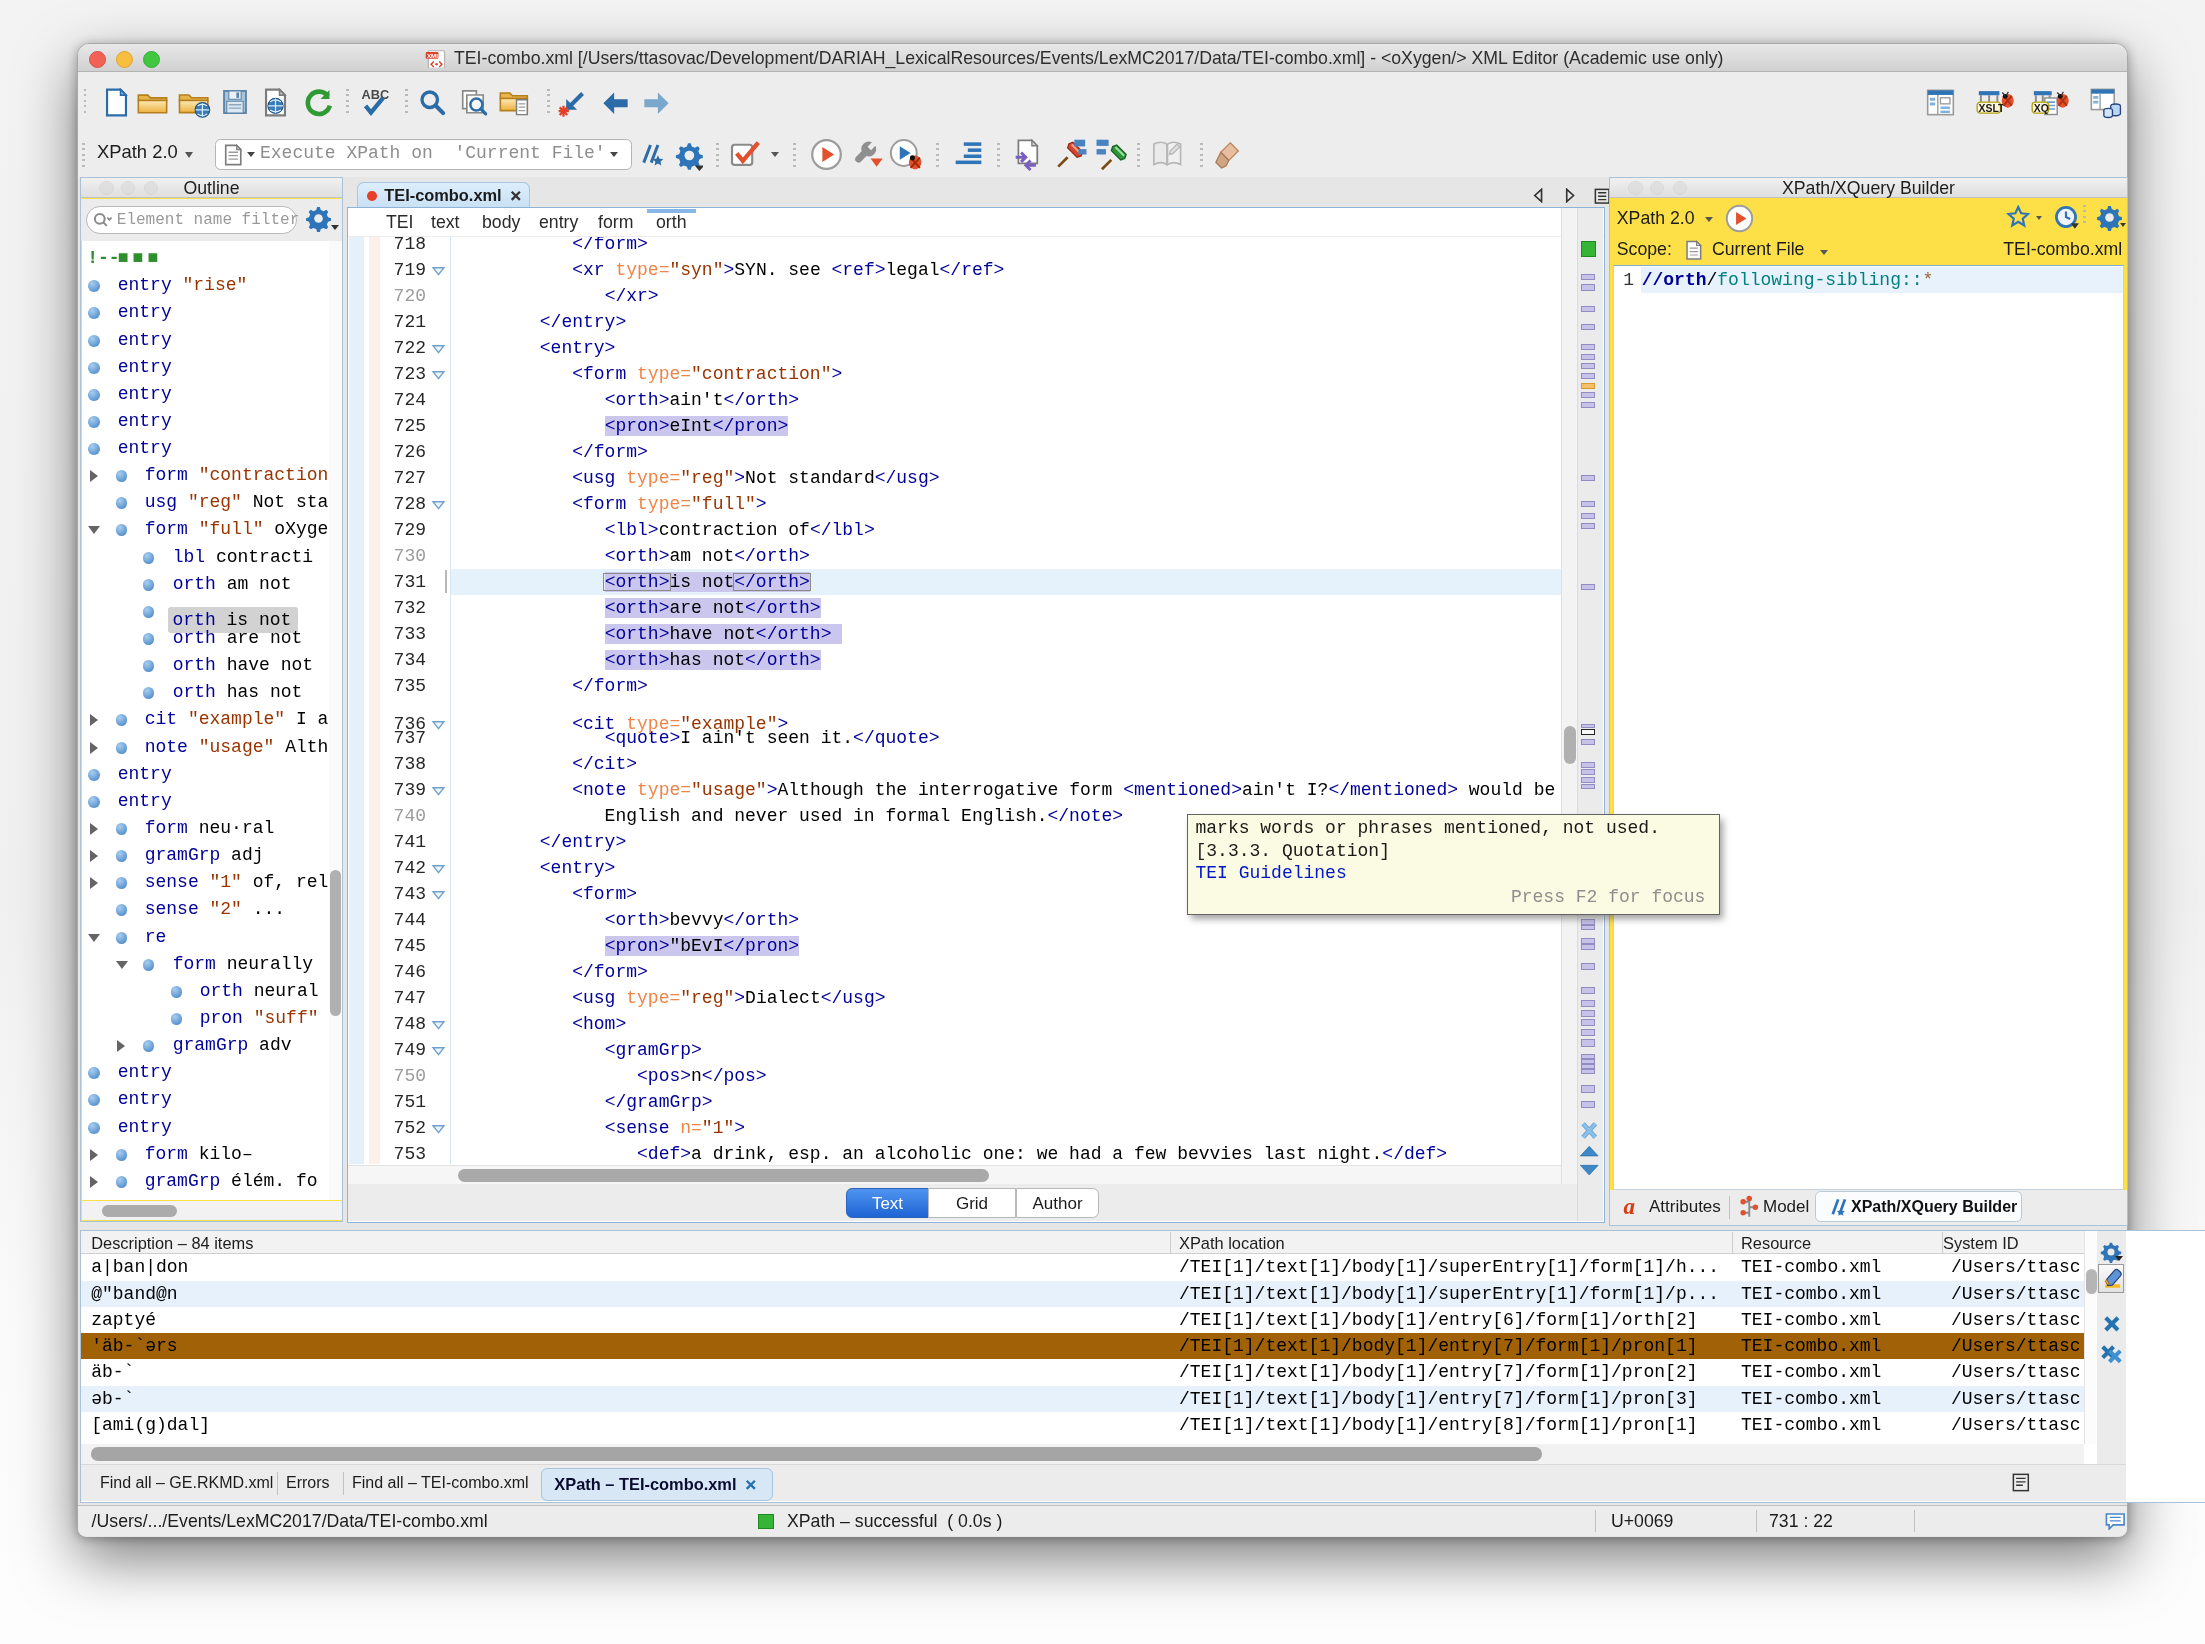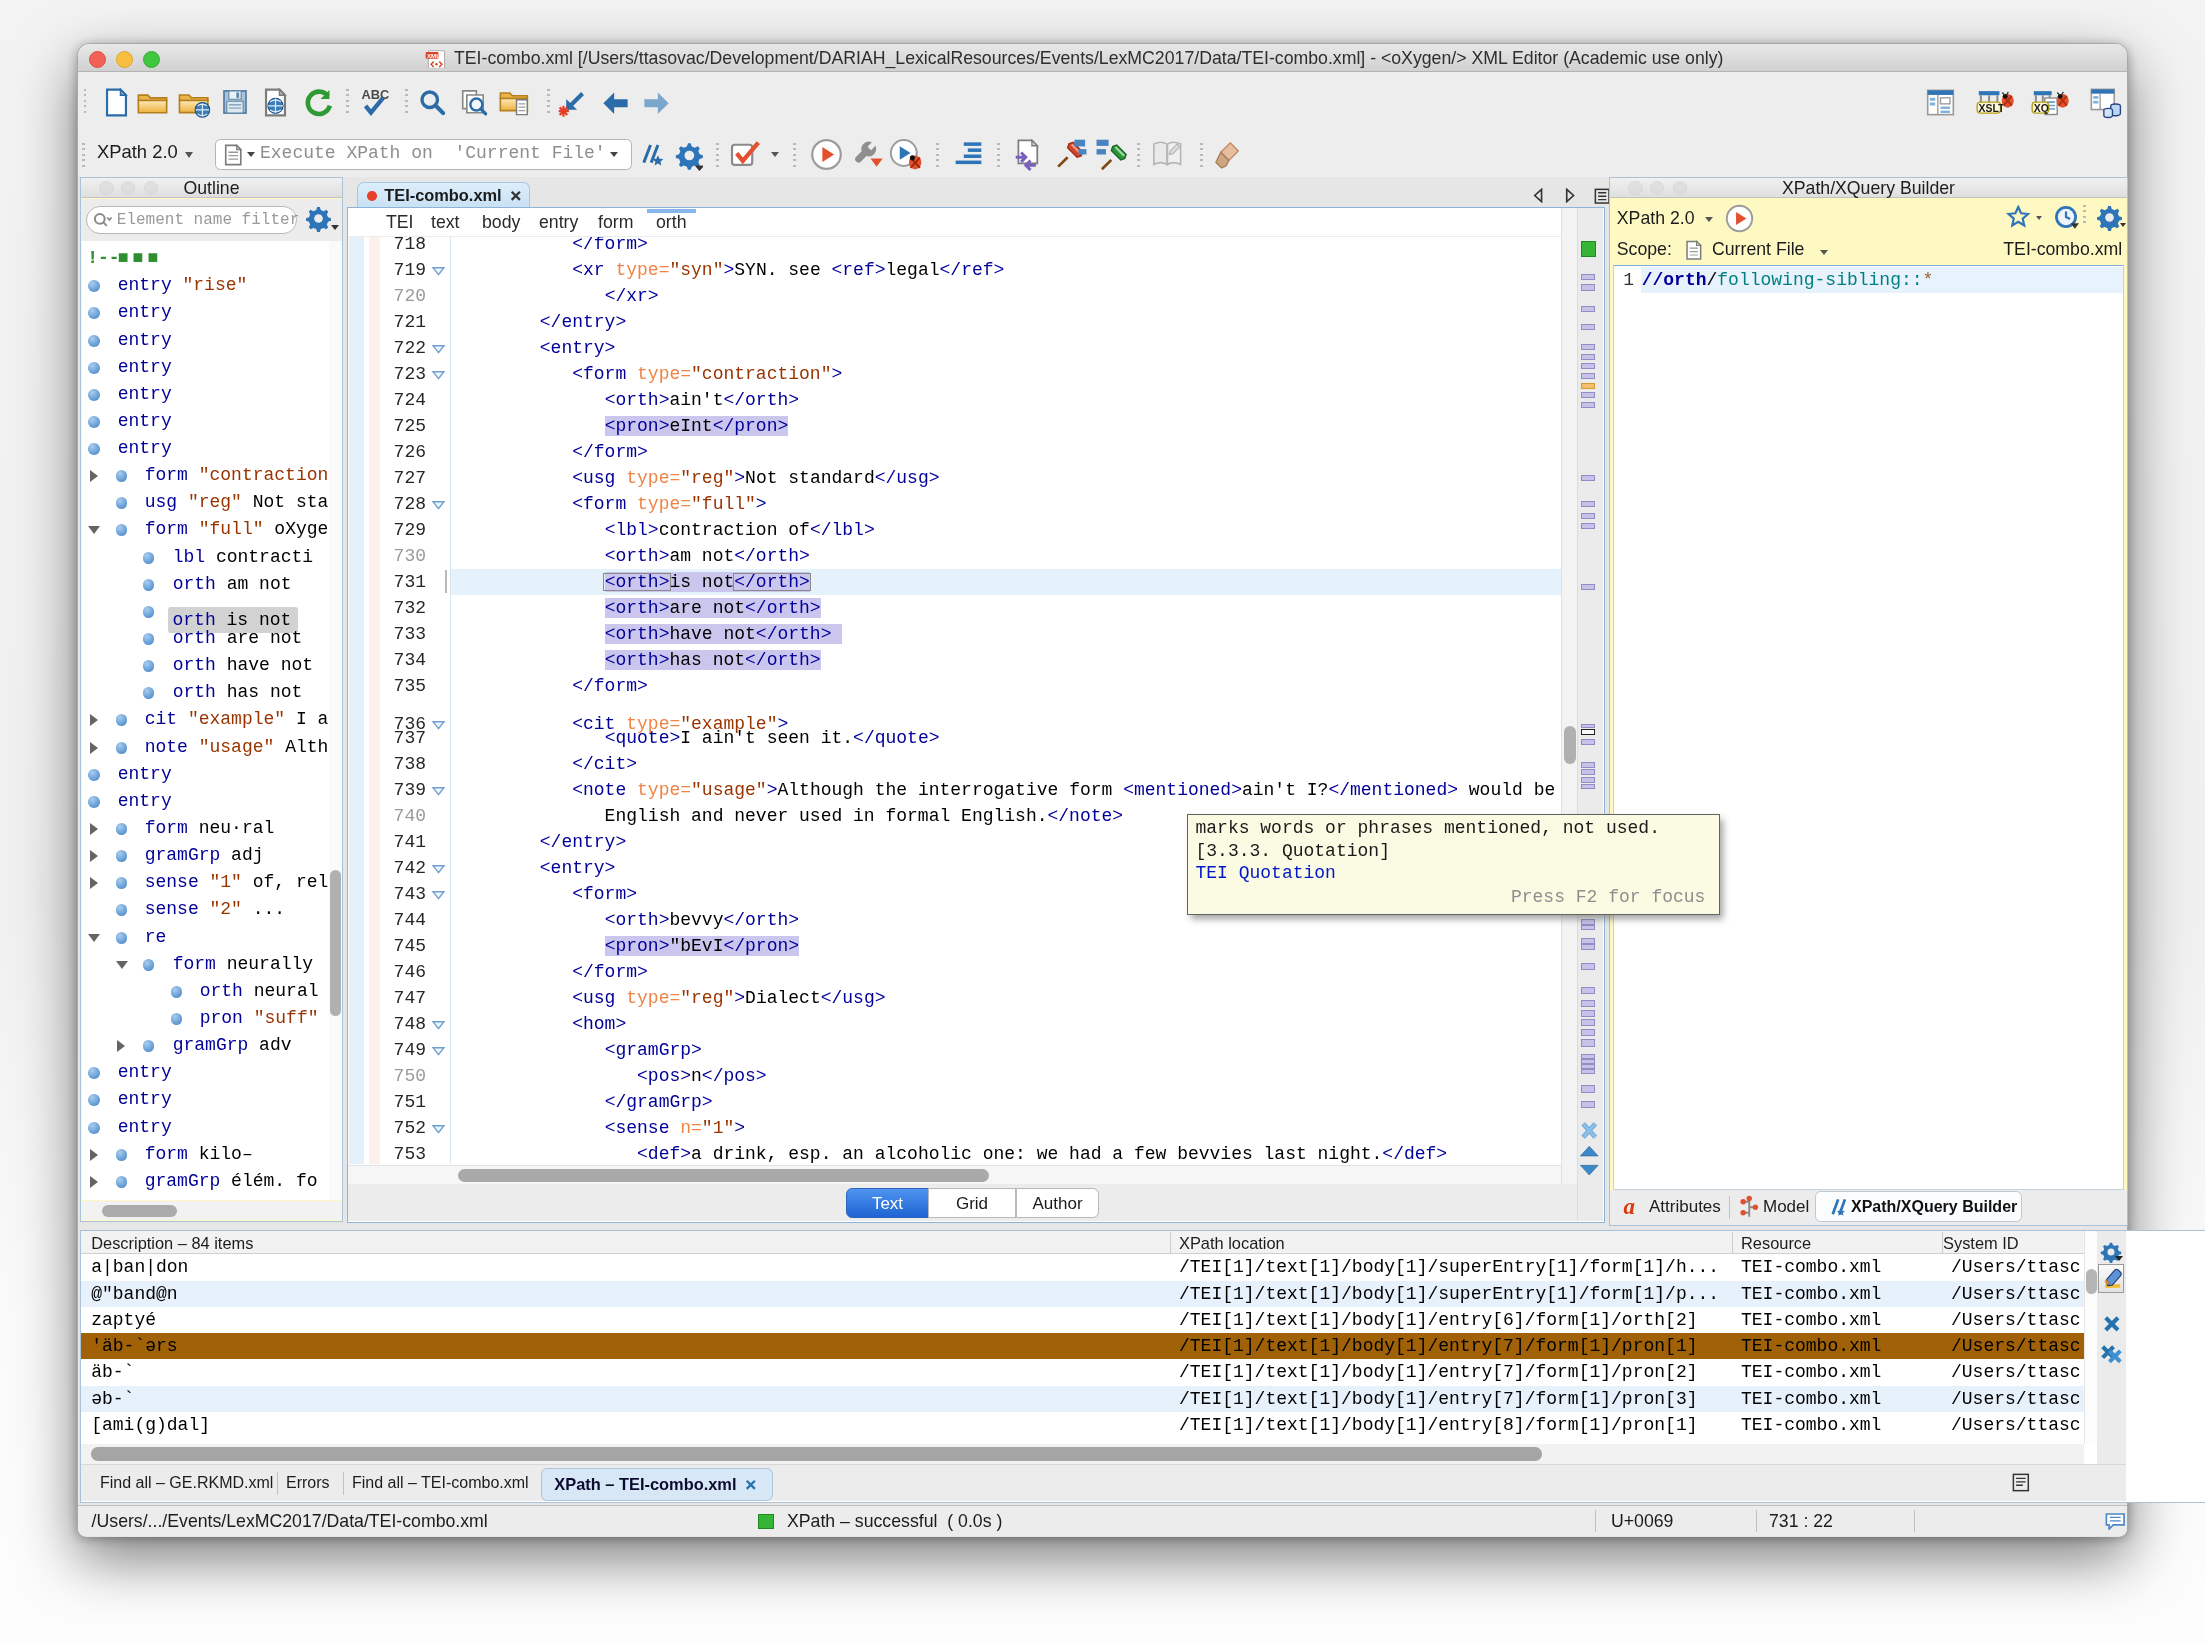--- a/index.html
+++ b/index.html
@@ -13,21 +13,21 @@
 #titlebar { position:absolute; left:0; top:0; width:100%; height:28px;
   background:linear-gradient(180deg,#e9e8e9 0%,#dcdbdc 55%,#d2d1d2 100%);
   border-bottom:0.7px solid #b3b3b3; border-radius:11.6px 11.6px 0 0; }
 .tl { position:absolute; top:6.8px; width:17px; height:17px; border-radius:50%; }
 #title-text { position:absolute; left:376px; top:0; height:28px; line-height:28px;
   font-size:17.7px; color:#2e2e2e; white-space:nowrap; }
 #toolbars { position:absolute; left:0; top:29px; width:100%; height:104px; background:#eeedee; }
 .tbsep { position:absolute; width:2.7px; height:24.5px;
   background-image:repeating-linear-gradient(180deg,#b9b9b9 0 2px,transparent 2px 5.5px); }
 #panelarea { position:absolute; left:0; top:133px; width:100%; height:1360px; background:#e7e6e7; border-radius:0 0 8.2px 8.2px;}
-.panel { position:absolute; background:#fef9c3; border:1.4px solid #a9c2d8; }
+.panel { position:absolute; background:#fde047; border:1.4px solid #a9c2d8; }
 .phead { position:absolute; left:0; top:0; width:100%; height:20px;
   background:linear-gradient(180deg,#f0f0f0,#dfdfdf); border-bottom:0.7px solid #c2c2c2;
   text-align:center; font-size:17.7px; color:#1d1d1d; line-height:20px; }
 .crow { position:absolute; left:0; width:100%; height:26px; }
 .lnum { position:absolute; left:0; top:0; width:78px; text-align:right; font-family:"Liberation Mono",monospace; font-size:18px; line-height:26px; color:#262626; }
 .gnum { color:#9b9b9b; }
 .farr { position:absolute; left:83px; top:7.5px; }
 .ctext { position:absolute; left:127px; top:0; white-space:pre; font-family:"Liberation Mono",monospace; font-size:18px; line-height:26px; color:#000; }
 .k { color:#000099; } .at { color:#f08446; } .av { color:#993300; }
 .hl { background:#cbc6ee; }
@@ -928,16 +928,16 @@
     <div style="position:absolute;left:1836px;top:4.1px;width:0.7px;height:22px;background:#c0c0c0;"></div>
     <svg style="position:absolute;left:2027px;top:6.1px;" width="20.5" height="17.7" viewBox="0 0 15 13">
         <path d="M1 1.5 h13 v8 h-8 l-3 3 v-3 h-2 z" fill="#fff" stroke="#4a86c8" stroke-width="1.2"></path>
         <path d="M3.5 4 h8 M3.5 6.5 h8" stroke="#4a86c8" stroke-width="1"></path>
       </svg>
   </div>
 </div>
 <div id="tooltip" style="position:absolute;left:1187px;top:814px;width:533px;height:101px;background:#fbfae2;border:1.4px solid #636363;box-shadow:4.1px 4.8px 6.8px rgba(90,90,90,0.55);font-family:'Liberation Mono',monospace;font-size:18px;">
   <div style="position:absolute;left:7.5px;top:3.4px;color:#1a1a1a;">marks words or phrases mentioned, not used.</div>
   <div style="position:absolute;left:7.5px;top:26px;color:#1a1a1a;">[3.3.3. Quotation]</div>
-  <div style="position:absolute;left:7.5px;top:48px;color:#0018c8;">TEI Quotation</div>
+  <div style="position:absolute;left:7.5px;top:48px;color:#0018c8;">TEI Guidelines</div>
   <div style="position:absolute;right:13.6px;top:72px;color:#8e8e8e;">Press F2 for focus</div>
 </div>
 
 
 </body></html>

